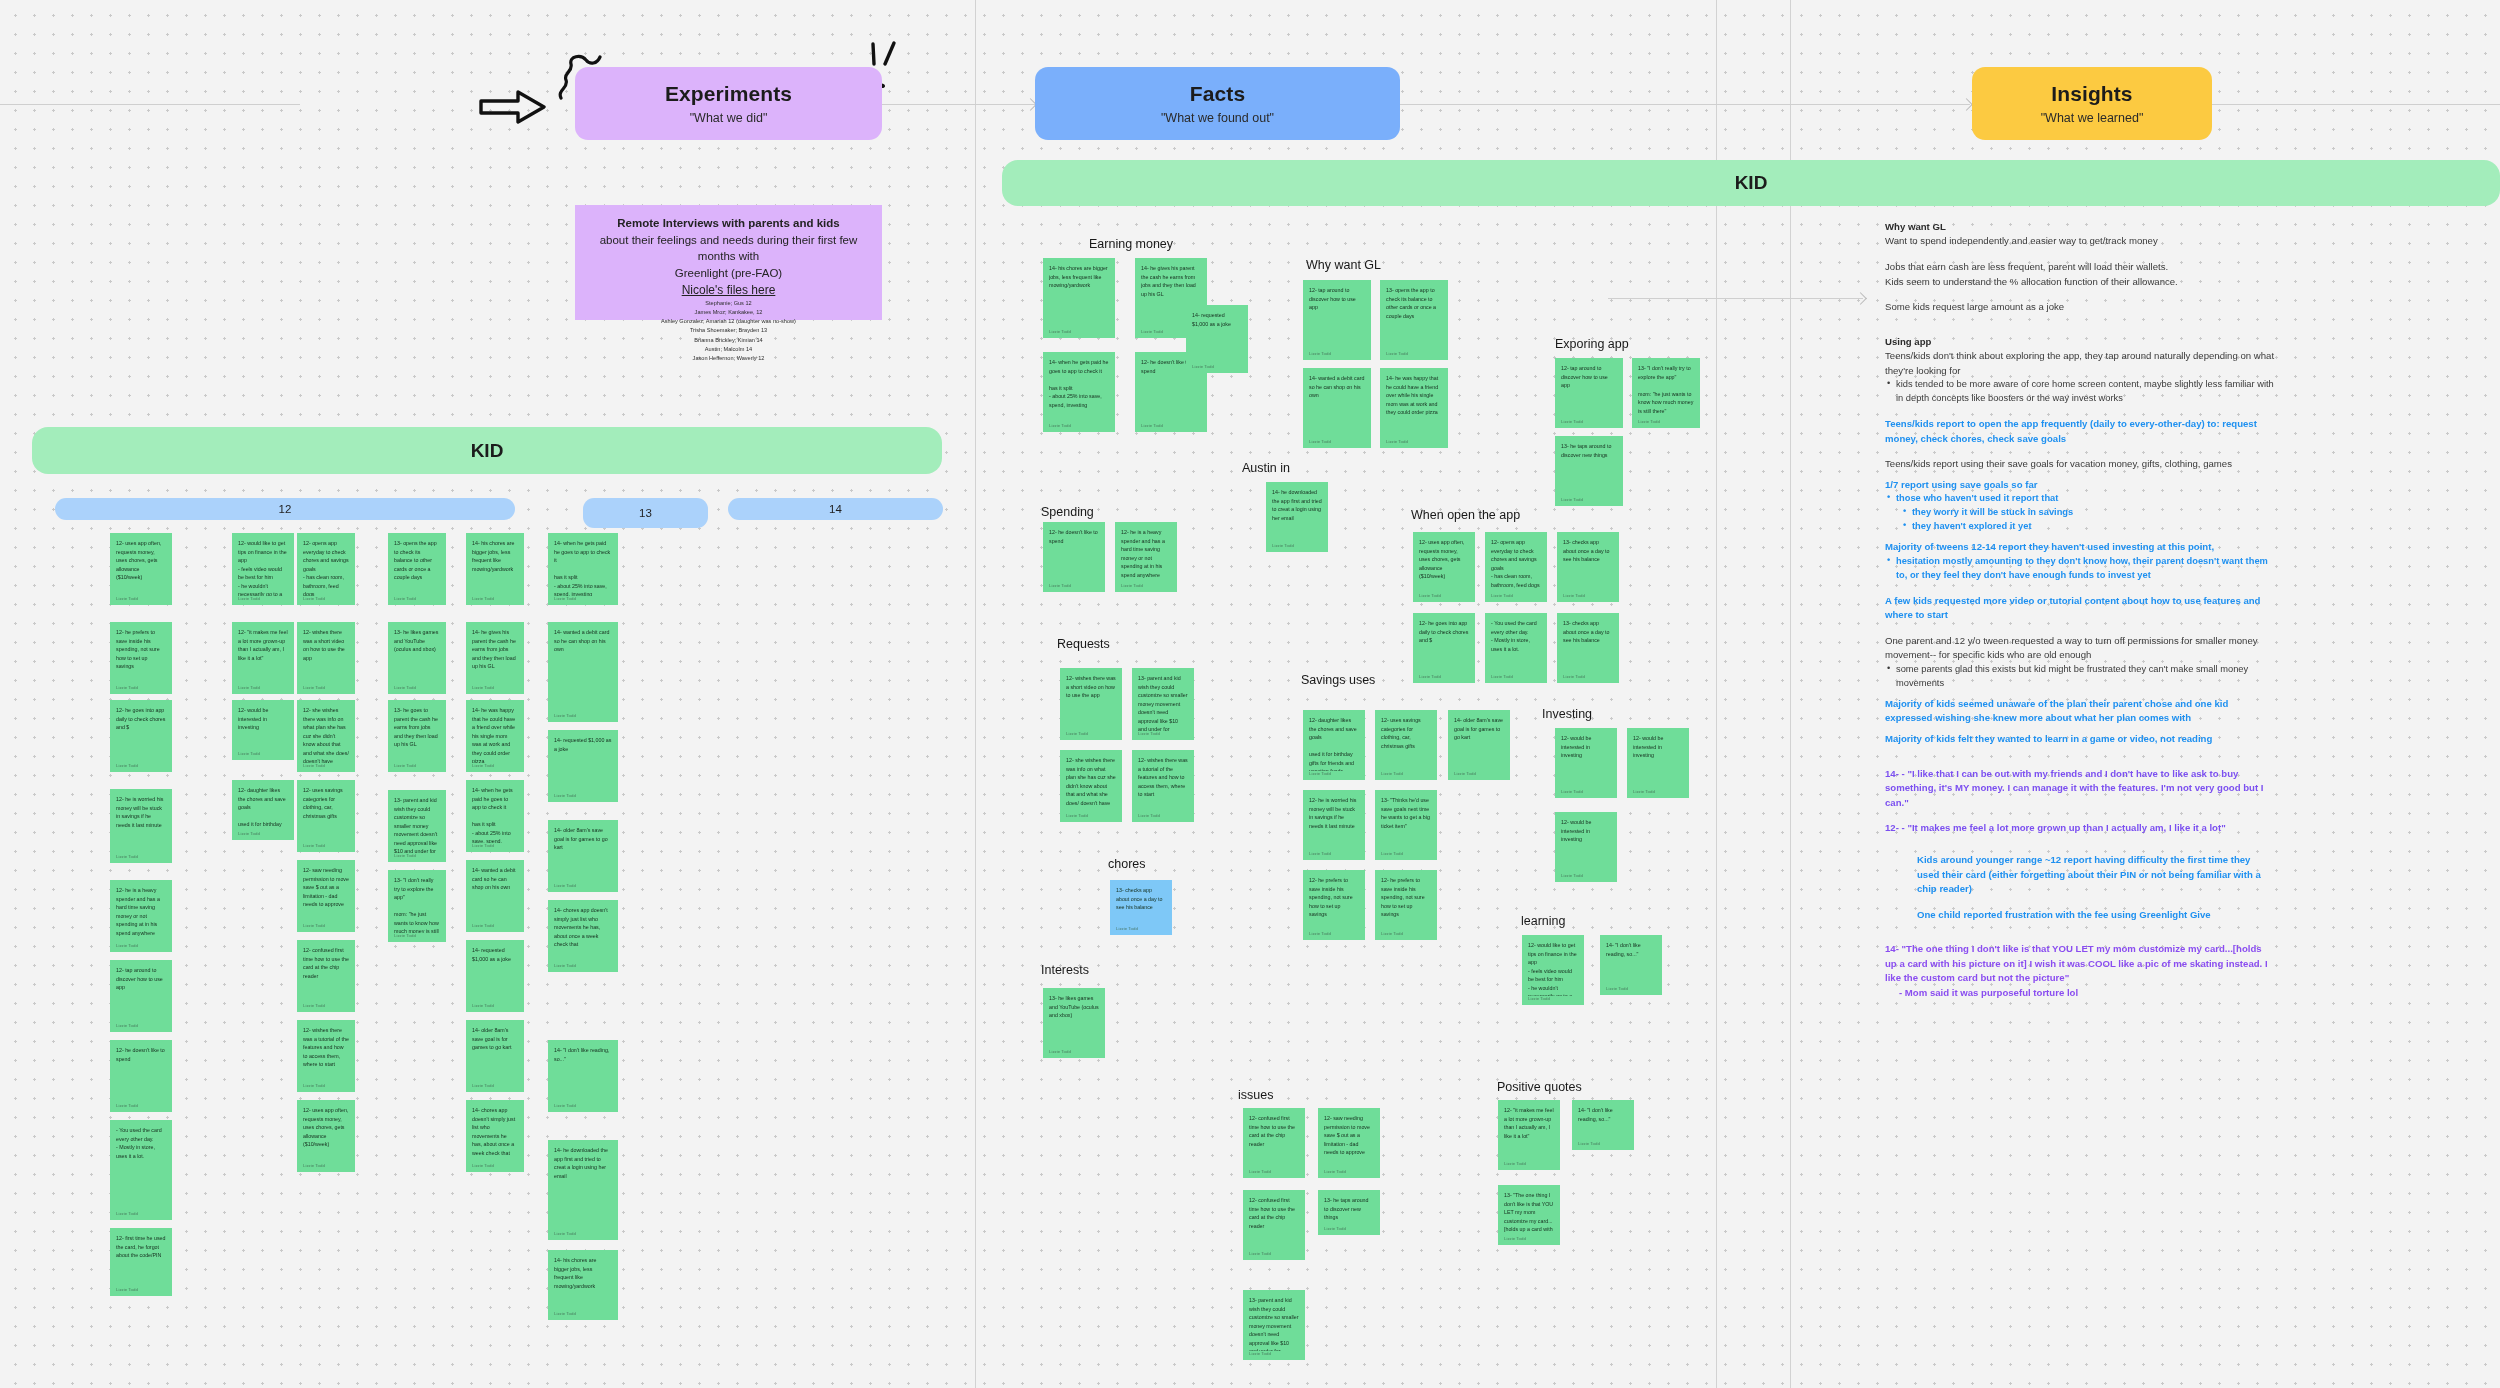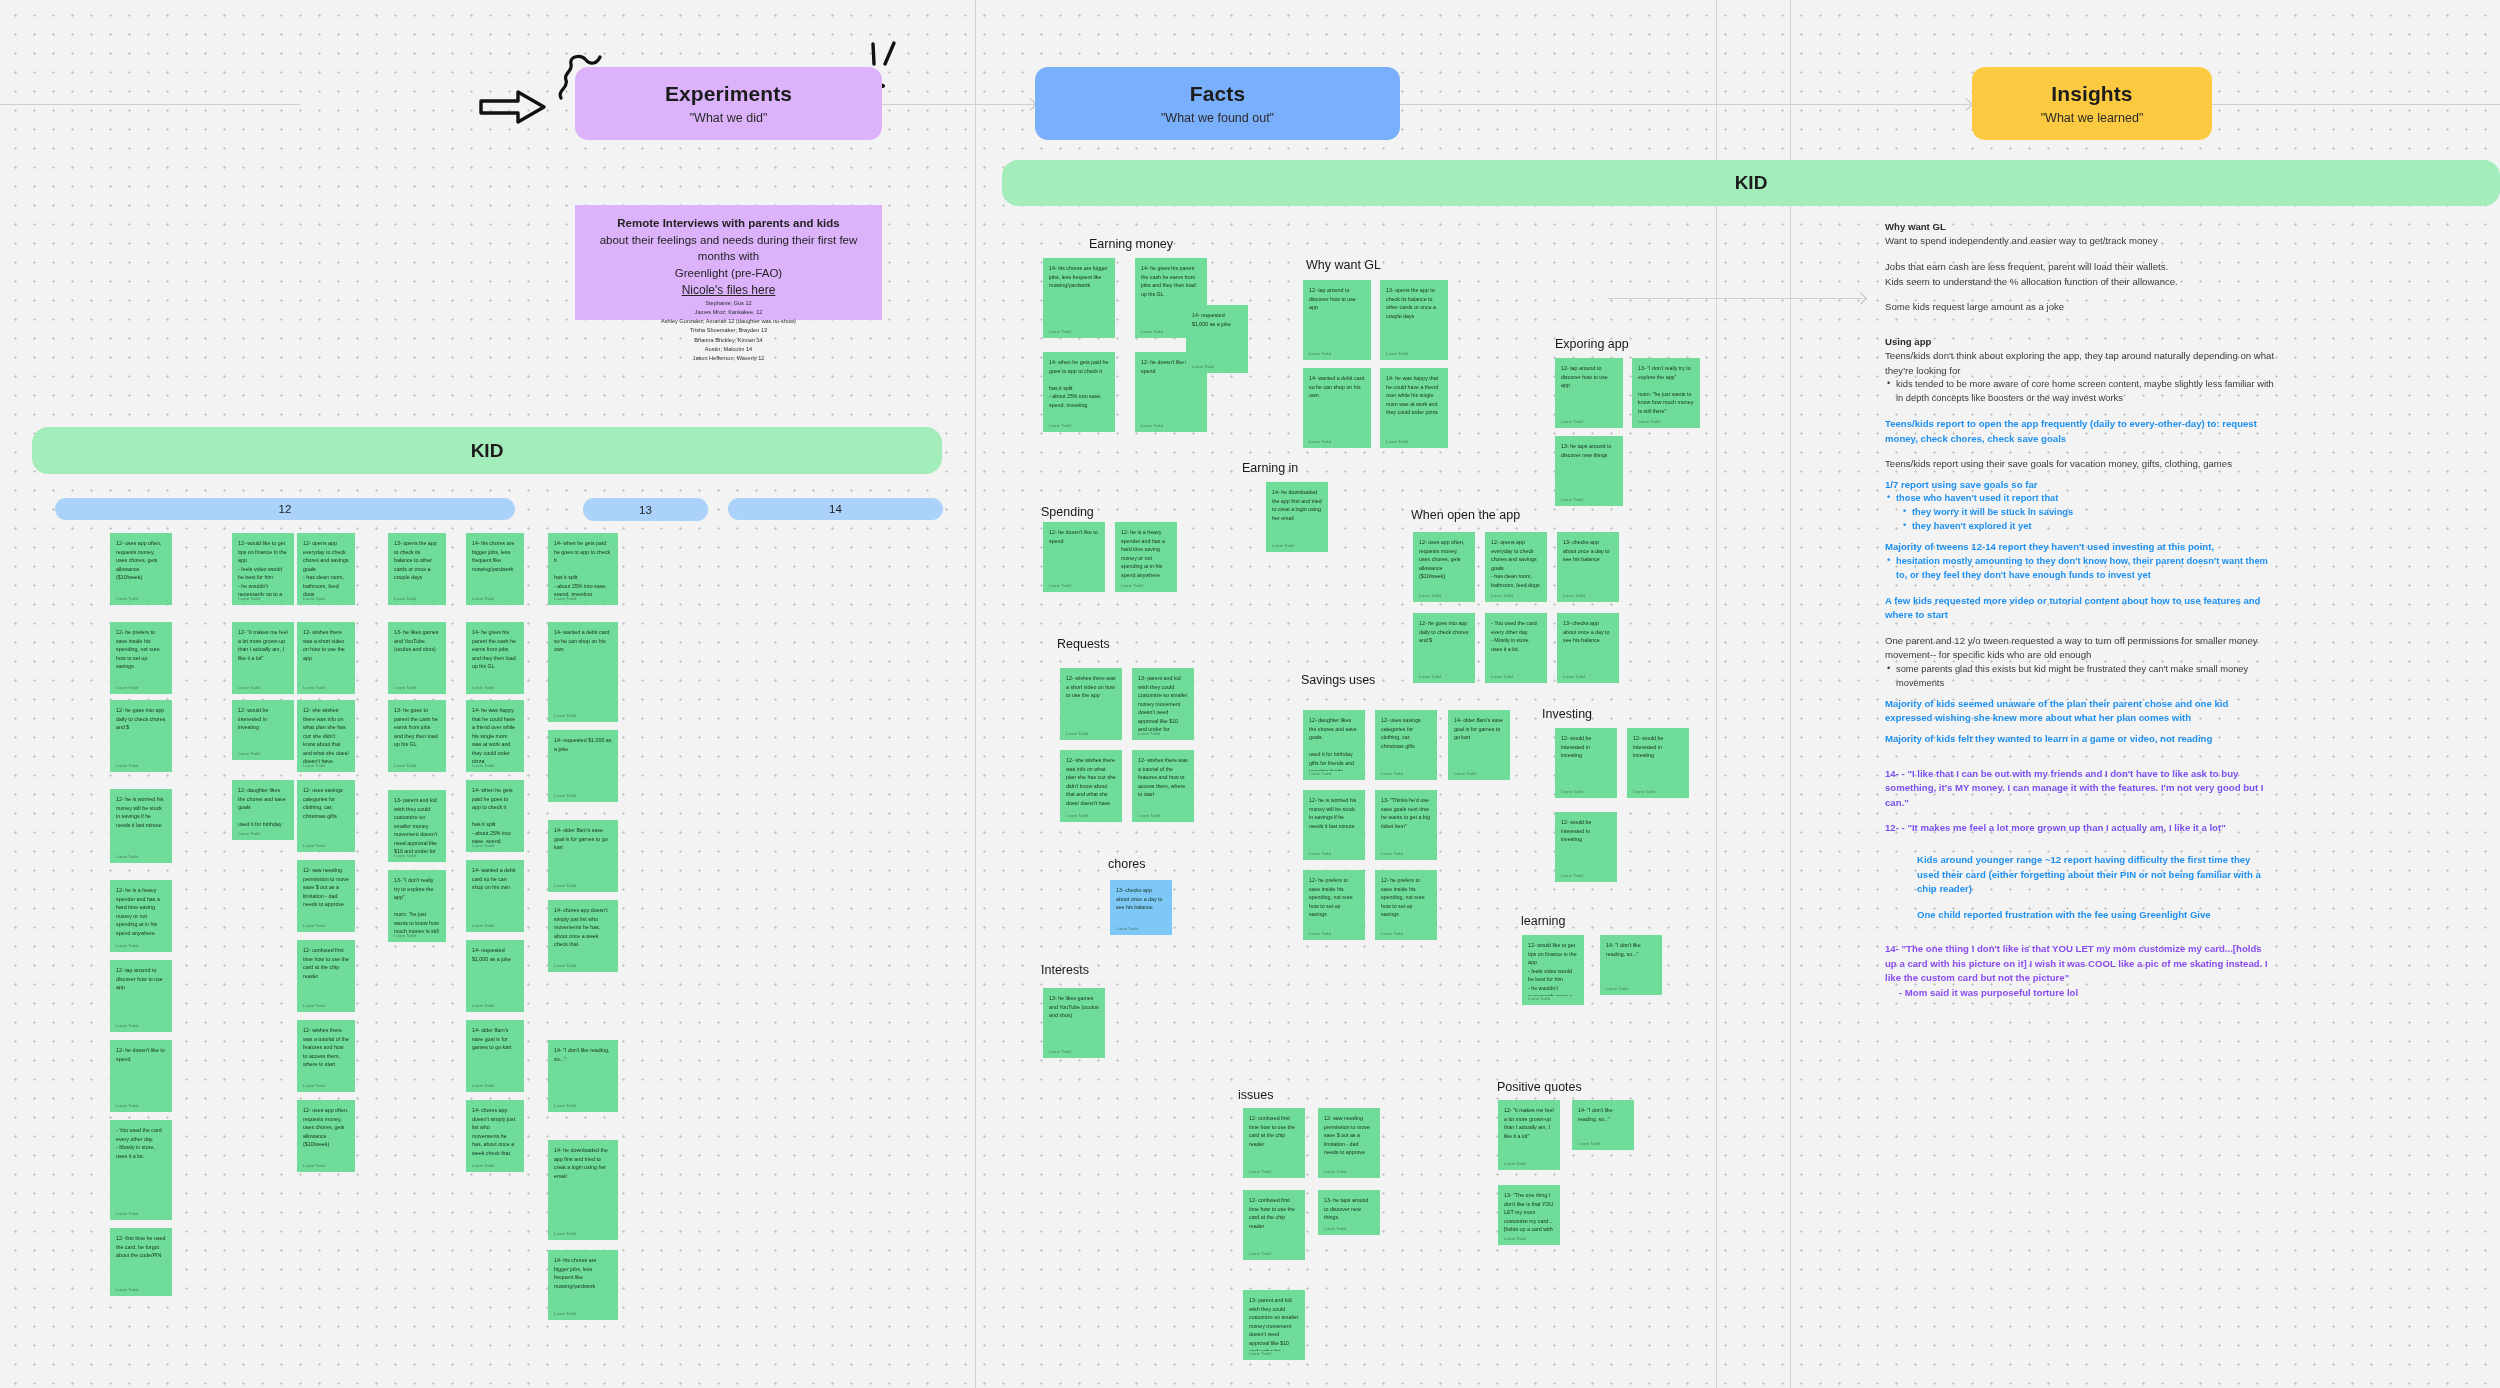--- a/index.html
+++ b/index.html
@@ -169,32 +169,32 @@
         <div>Trisha Shoemaker; Brayden 13</div>
         <div>Brianna Brickley; Kimian 14</div>
         <div>Austin; Malcolm 14</div>
         <div>Jason Heffernon; Waverly 12</div>
       </div>
   </div>
 
   <div class="banner" style="left:32px; top:427px; width:910px; height:47px;">KID</div>
 
   <div class="agepill" style="left:55px; top:498px; width:460px; height:22px;">12</div>
-  <div class="agepill" style="left:583px; top:498px; width:125px; height:23px;">13</div>
+  <div class="agepill" style="left:583px; top:498px; width:125px; height:30px;">13</div>
   <div class="agepill" style="left:728px; top:498px; width:215px; height:22px;">14</div>
 
   <div class="banner" style="left:1002px; top:160px; width:1498px; height:46px;">KID</div>
 
   <div class="hline" style="left:1608px; top:298px; width:255px;"></div>
   <div class="arrowhead" style="left:1856px; top:294px;"></div>
 
   <div class="clabel" style="left:1041px; top:237px;margin-left:48px;">Earning money</div>
   <div class="clabel" style="left:1306px; top:258px;">Why want GL</div>
   <div class="clabel" style="left:1555px; top:337px;">Exporing app</div>
-  <div class="clabel" style="left:1242px; top:461px;">Earning in</div>
+  <div class="clabel" style="left:1242px; top:461px;">Austin in</div>
   <div class="clabel" style="left:1041px; top:505px;">Spending</div>
   <div class="clabel" style="left:1411px; top:508px;">When open the app</div>
   <div class="clabel" style="left:1057px; top:637px;">Requests</div>
   <div class="clabel" style="left:1301px; top:673px;">Savings uses</div>
   <div class="clabel" style="left:1542px; top:707px;">Investing</div>
   <div class="clabel" style="left:1108px; top:857px;">chores</div>
   <div class="clabel" style="left:1521px; top:914px;">learning</div>
   <div class="clabel" style="left:1041px; top:963px;">Interests</div>
   <div class="clabel" style="left:1238px; top:1088px;">issues</div>
   <div class="clabel" style="left:1497px; top:1080px;">Positive quotes</div>

